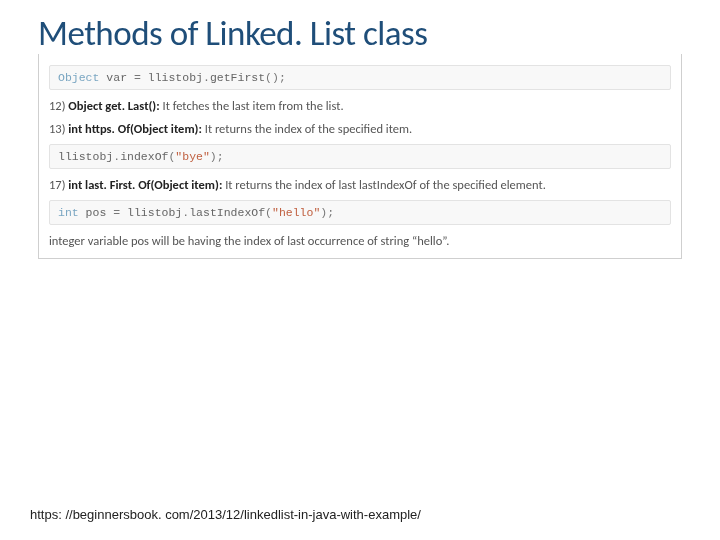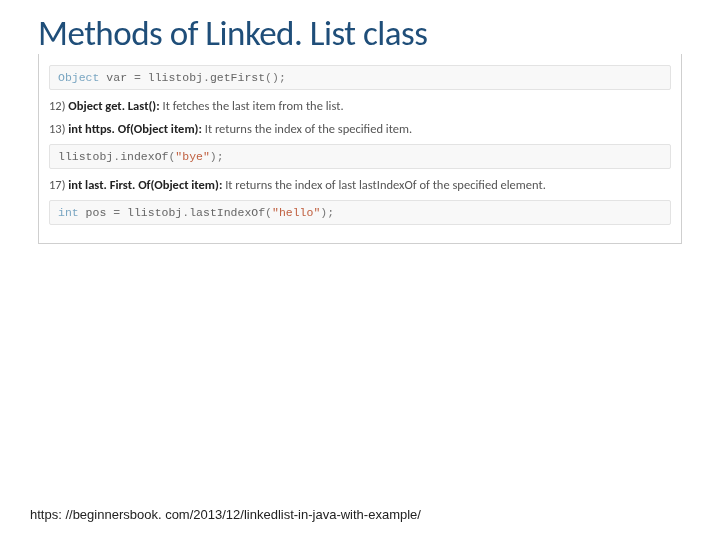--- a/index.html
+++ b/index.html
@@ -86,16 +86,17 @@
     </div>
     <div class="code-block">llistobj<span class="punct">.</span>indexOf<span class="punct">(</span><span class="str">"bye"</span><span class="punct">);</span></div>
 
     <div class="method-line">
       <span class="num">17)</span>
       <span class="sig">int last. First. Of(Object item):</span>
       <span class="desc">It returns the index of last lastIndexOf of the specified element.</span>
     </div>
     <div class="code-block"><span class="type">int</span> pos <span class="punct">=</span> llistobj<span class="punct">.</span>lastIndexOf<span class="punct">(</span><span class="str">"hello"</span><span class="punct">);</span></div>
 
+    <div class="note">integer variable pos will be having the index of last occurrence of string “hello”.</div>
   </div>
 </div>
 
 <div class="footer-url">https: //beginnersbook. com/2013/12/linkedlist-in-java-with-example/</div>
 
 </body></html>

